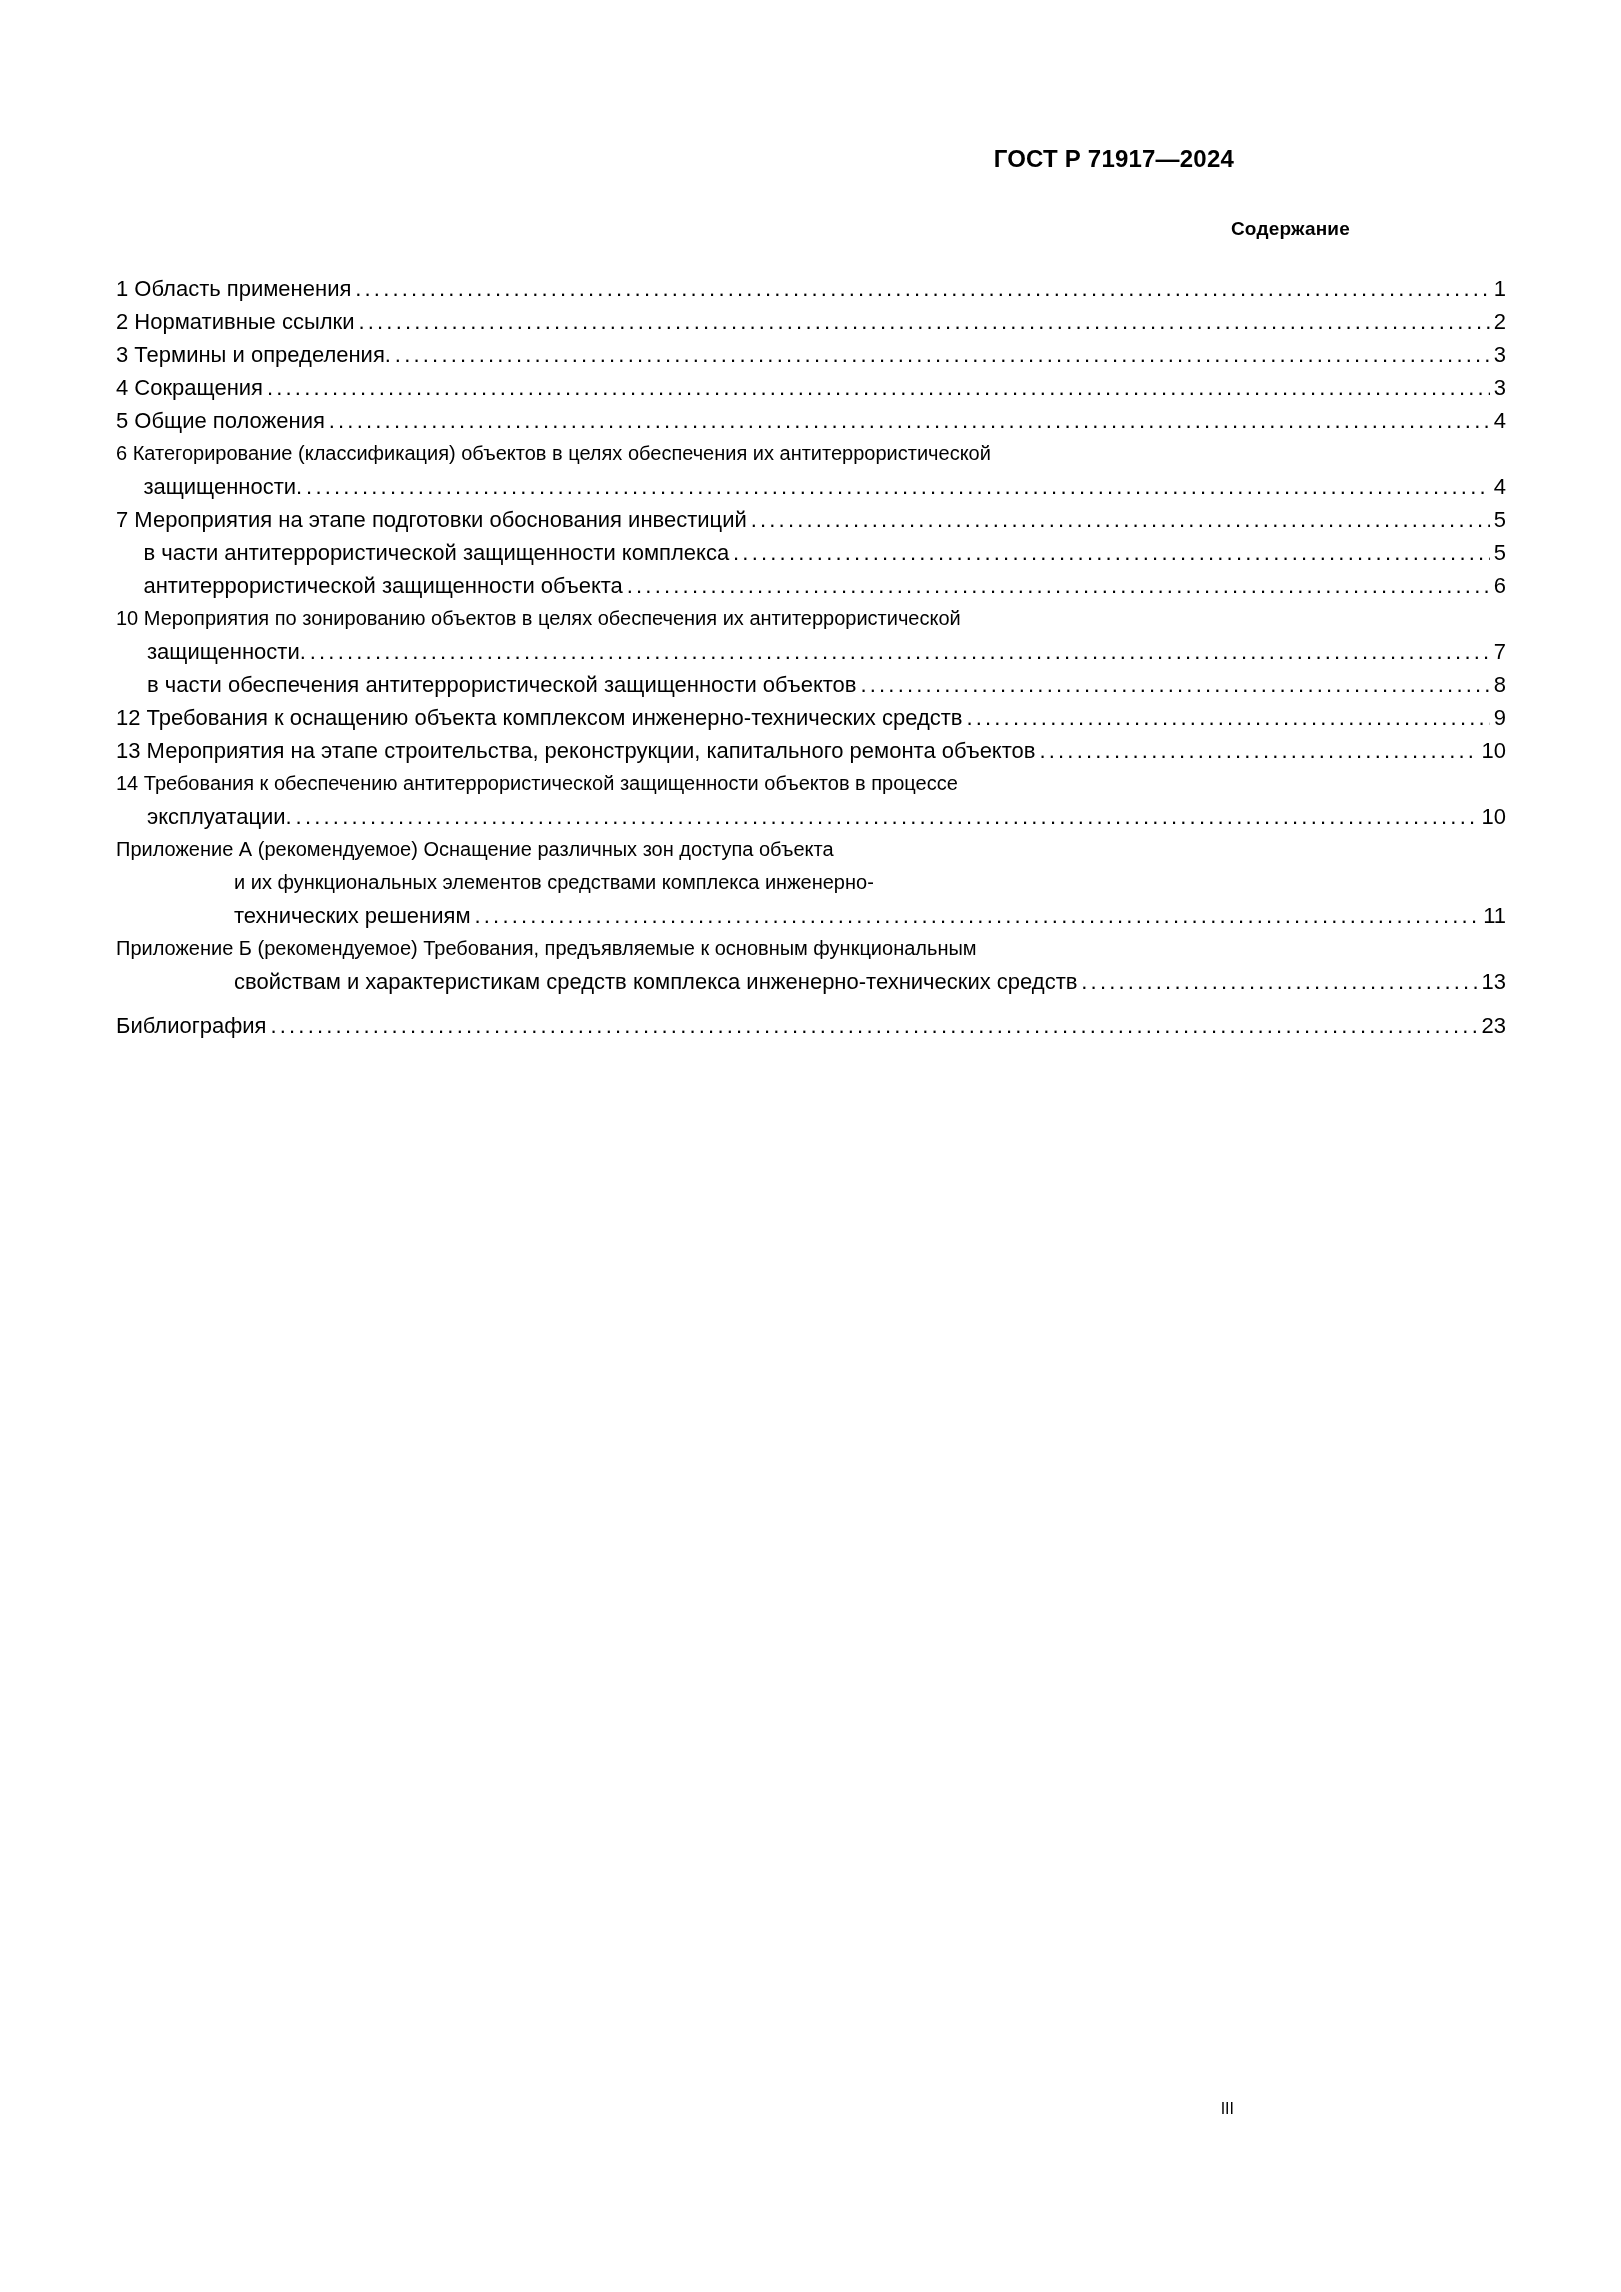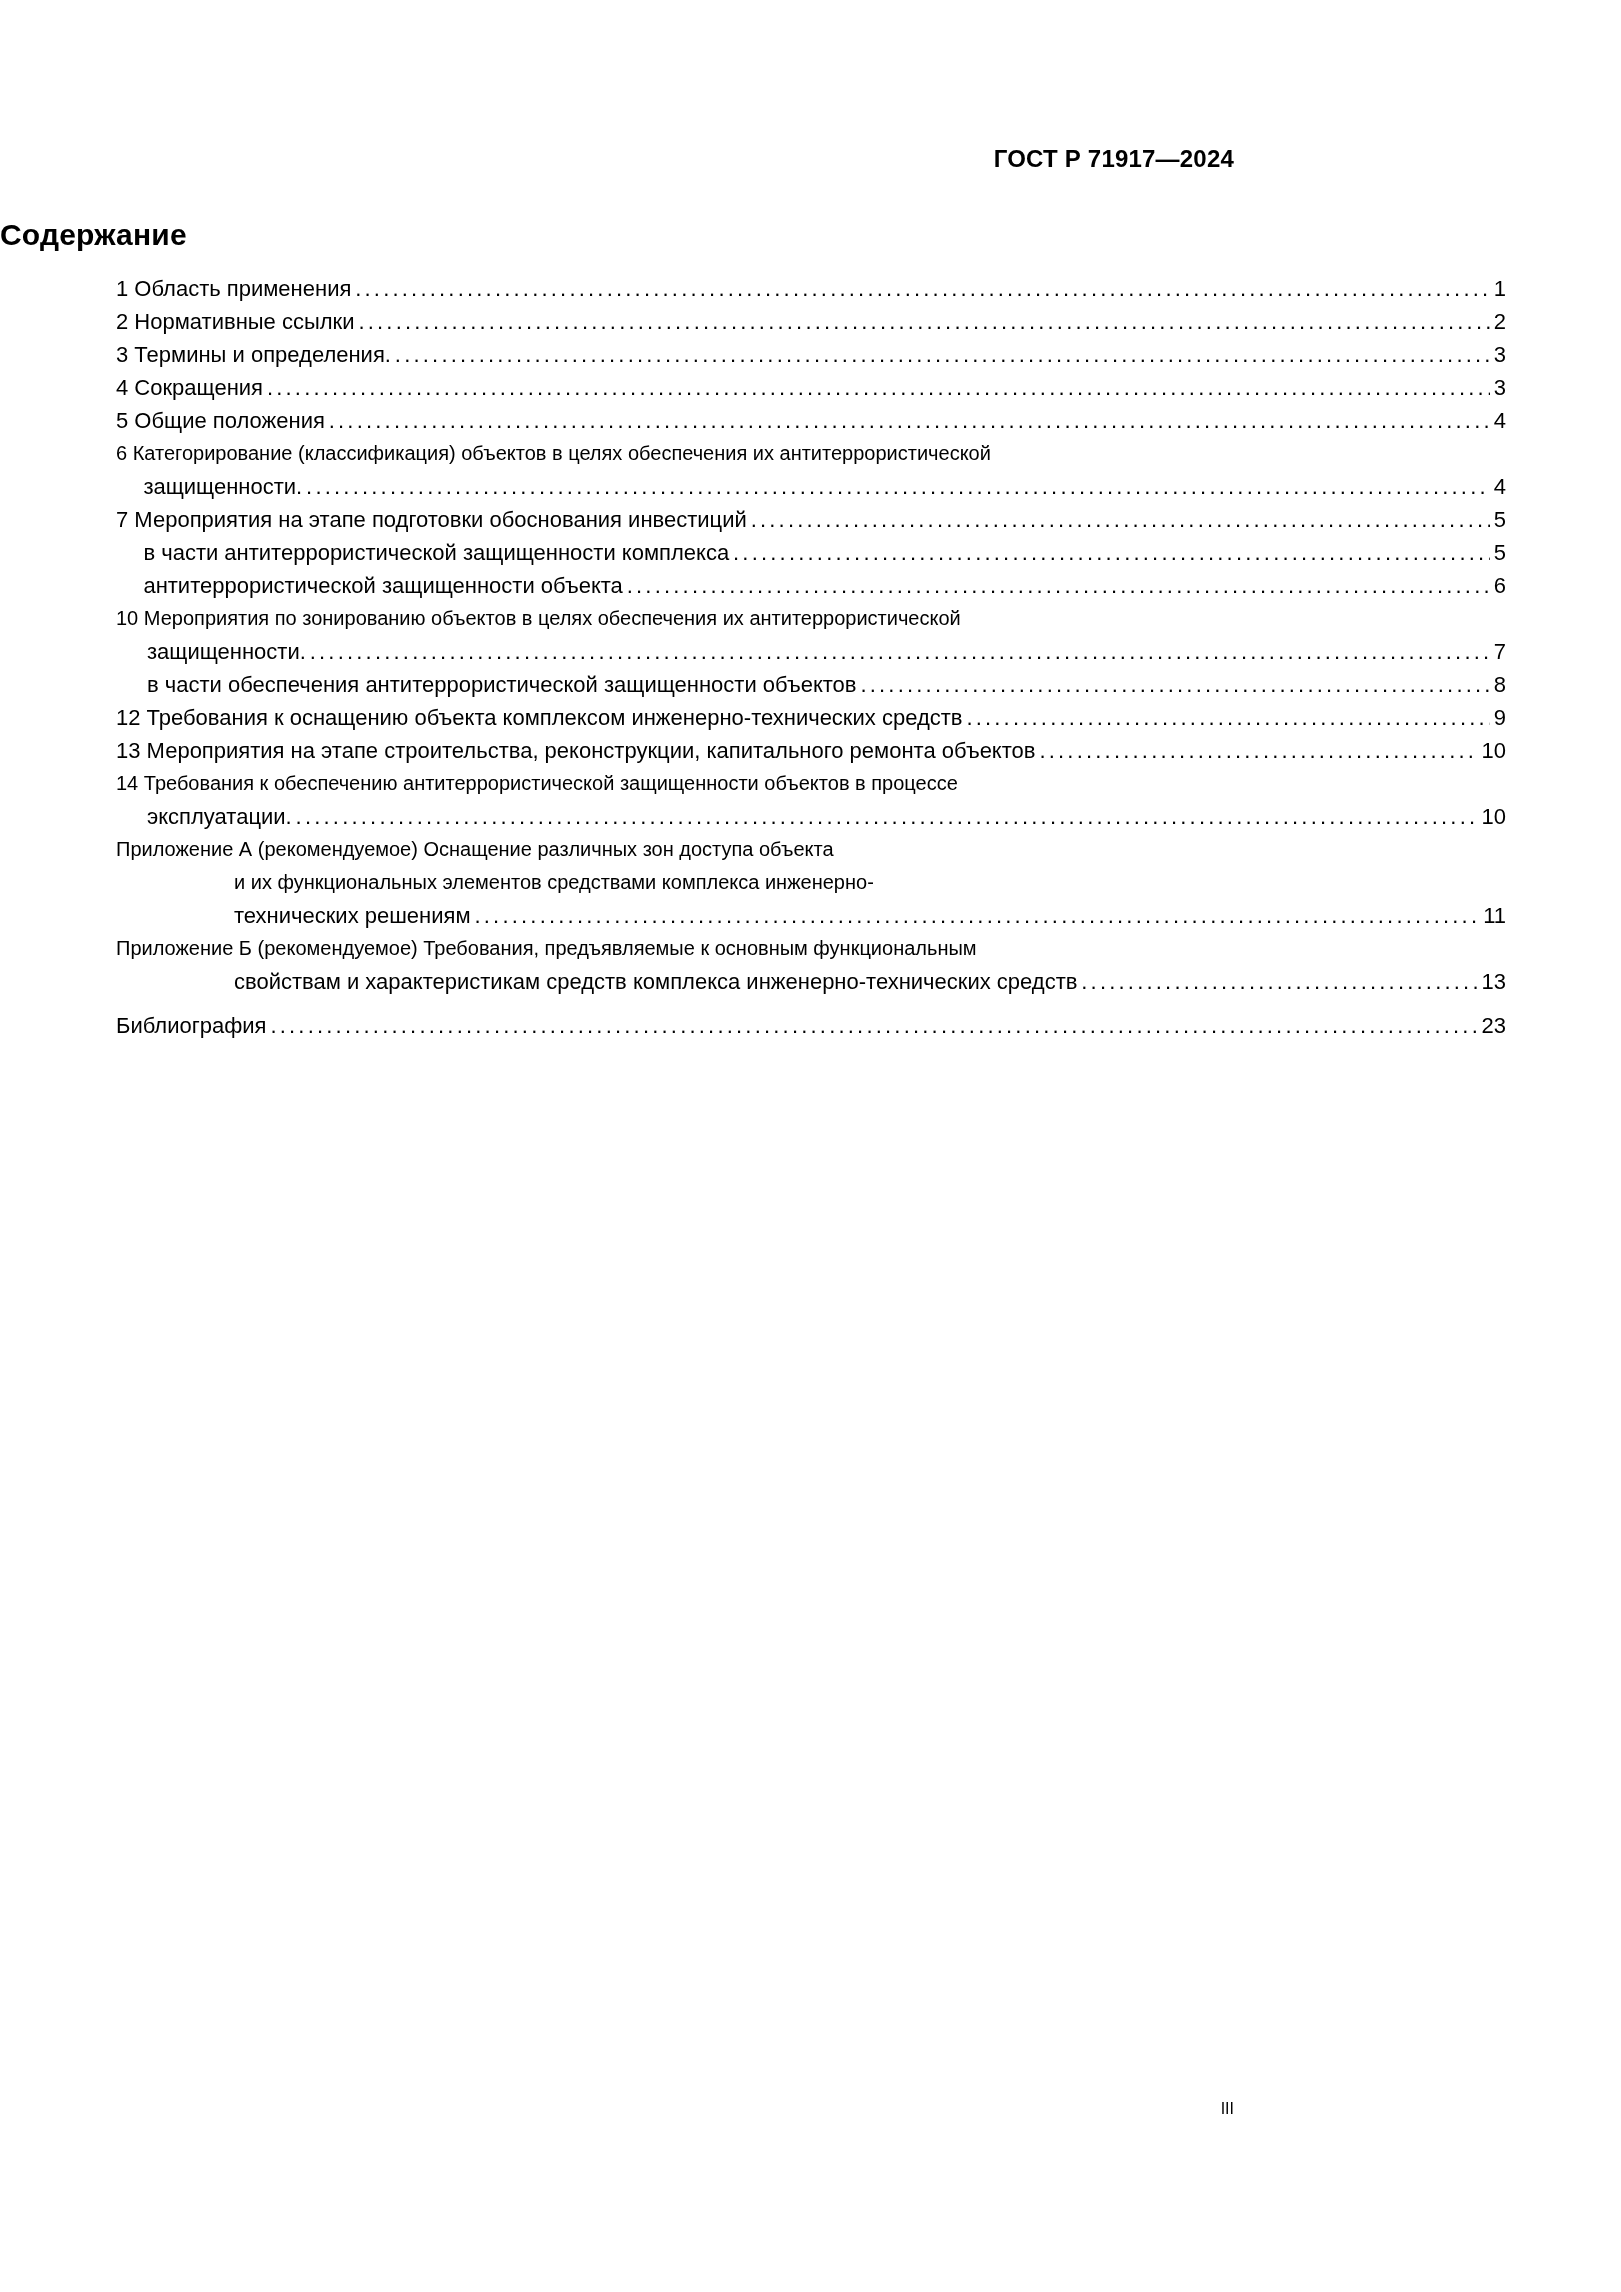--- a/index.html
+++ b/index.html
@@ -29,22 +29,22 @@
     font-size: 24px;
     font-weight: bold;
     letter-spacing: 0.2px;
     white-space: nowrap;
   }
   .toc-title {
     position: absolute;
     left: 0;
     right: 0;
     top: 218px;
-    text-align: left;
-    font-size: 30px;
+    text-align: right;
+    font-size: 19px;
     font-weight: bold;
     letter-spacing: 0.2px;
   }
   .toc {
     position: absolute;
     left: 116px;
     top: 272px;
     width: 1390px;
   }
   .toc-entry {

